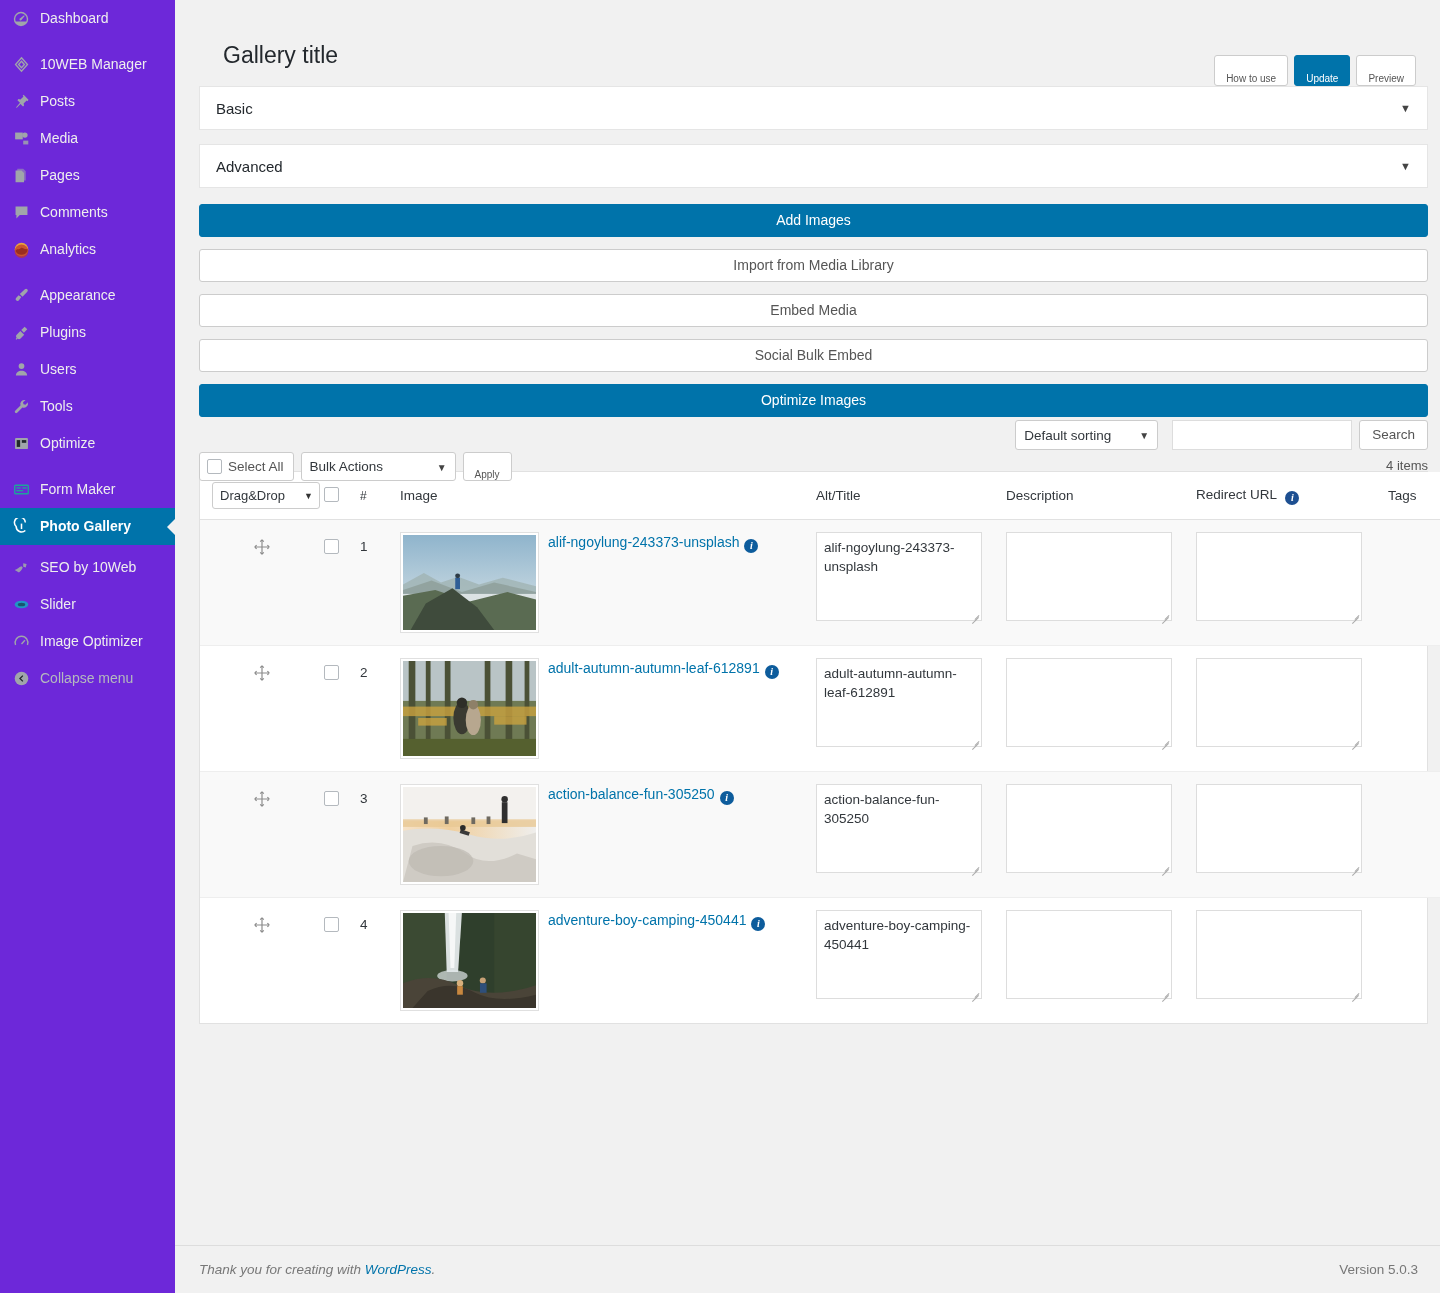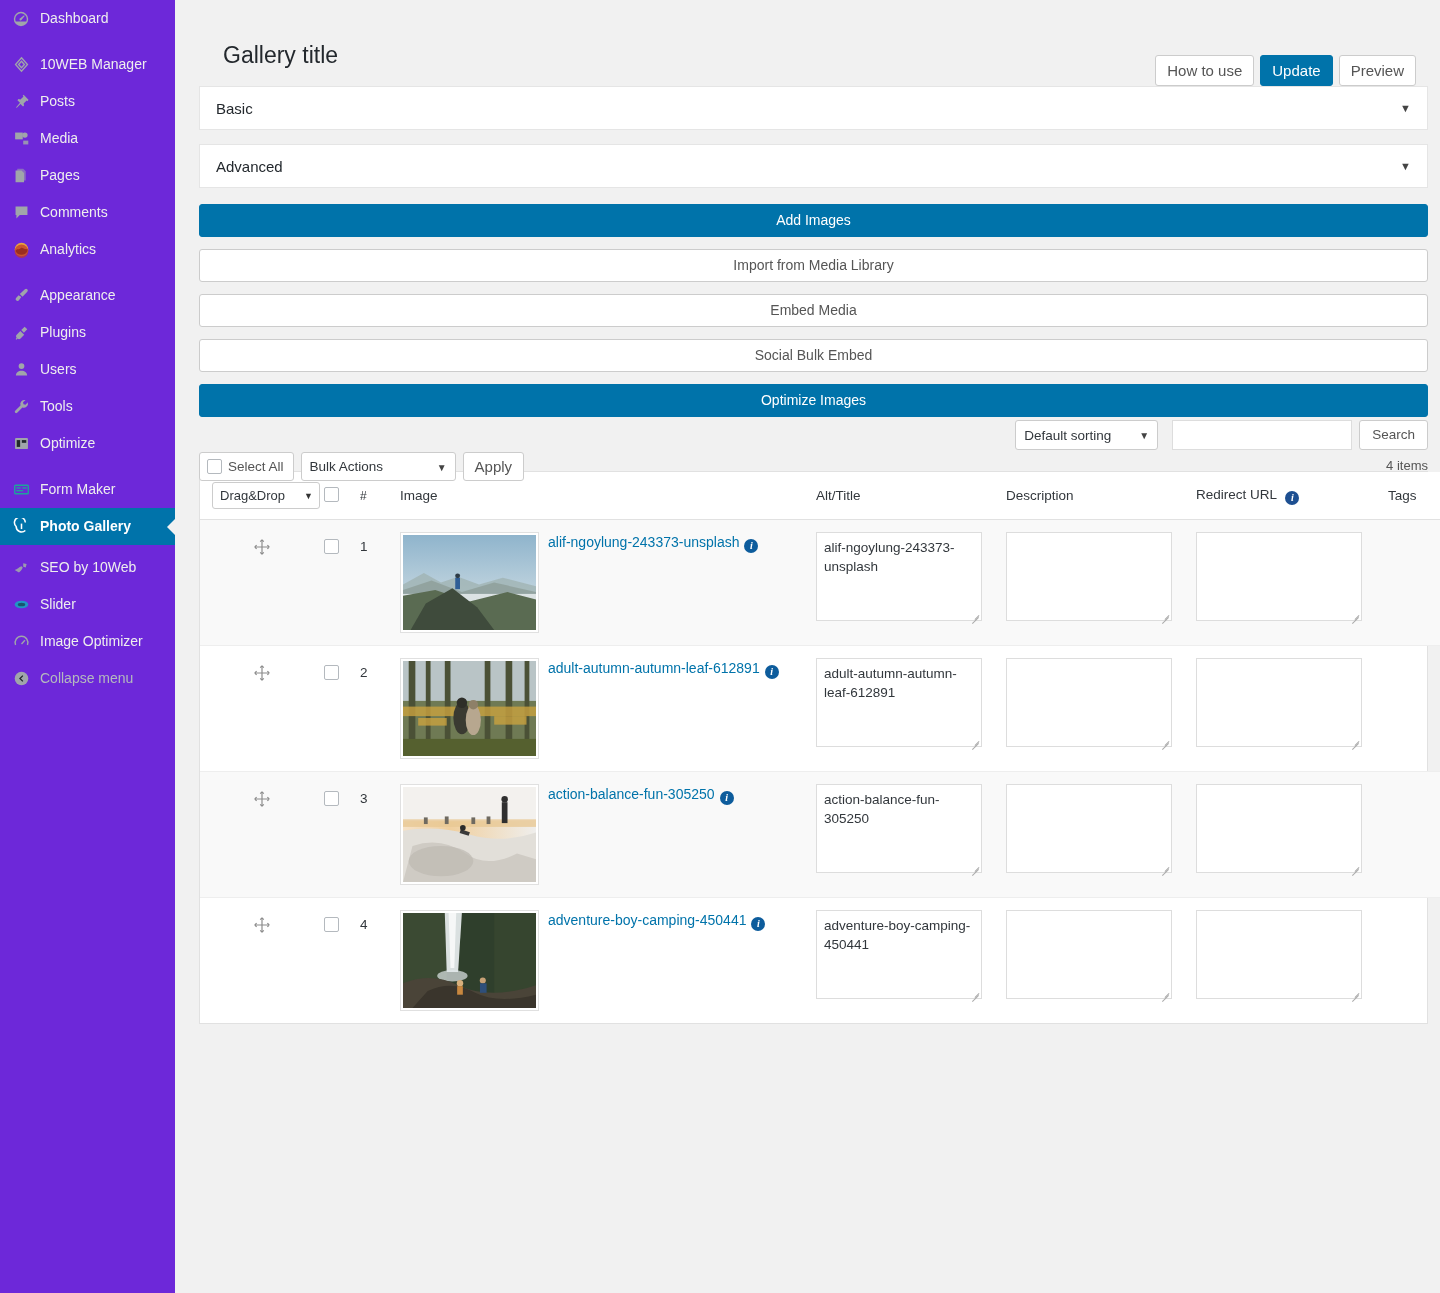--- a/index.html
+++ b/index.html
@@ -102,22 +102,22 @@
     padding: 0 9px;
     font-family: "Liberation Sans", sans-serif;
     outline: none;
   }
   .top-actions {
     position: absolute; right: 12px; top: 55px;
     display: flex; gap: 6px;
   }
   .btn {
     height: 31px;
-    padding: 0 11px;
-    font-size: 15px;
+    padding: 8px 11px;
+    font-size: 10px;
     border: 1px solid #ccc;
     background: #fff;
     color: #555;
     border-radius: 3px;
     cursor: pointer;
     line-height: 29px;
     white-space: nowrap;
     font-family: "Liberation Sans", sans-serif;
   }
   .btn.primary {
@@ -879,15 +879,19 @@
               </td>
               <td></td>
             </tr>
 
           </tbody>
         </table>
       </div>
 
     </div>
 
+    <div class="footer">
+      <span><span>Thank you for creating with </span><a>WordPress</a><span>.</span></span>
+      <span class="right">Version 5.0.3</span>
+    </div>
 
   </div>
 </div>
 
 </body></html>

